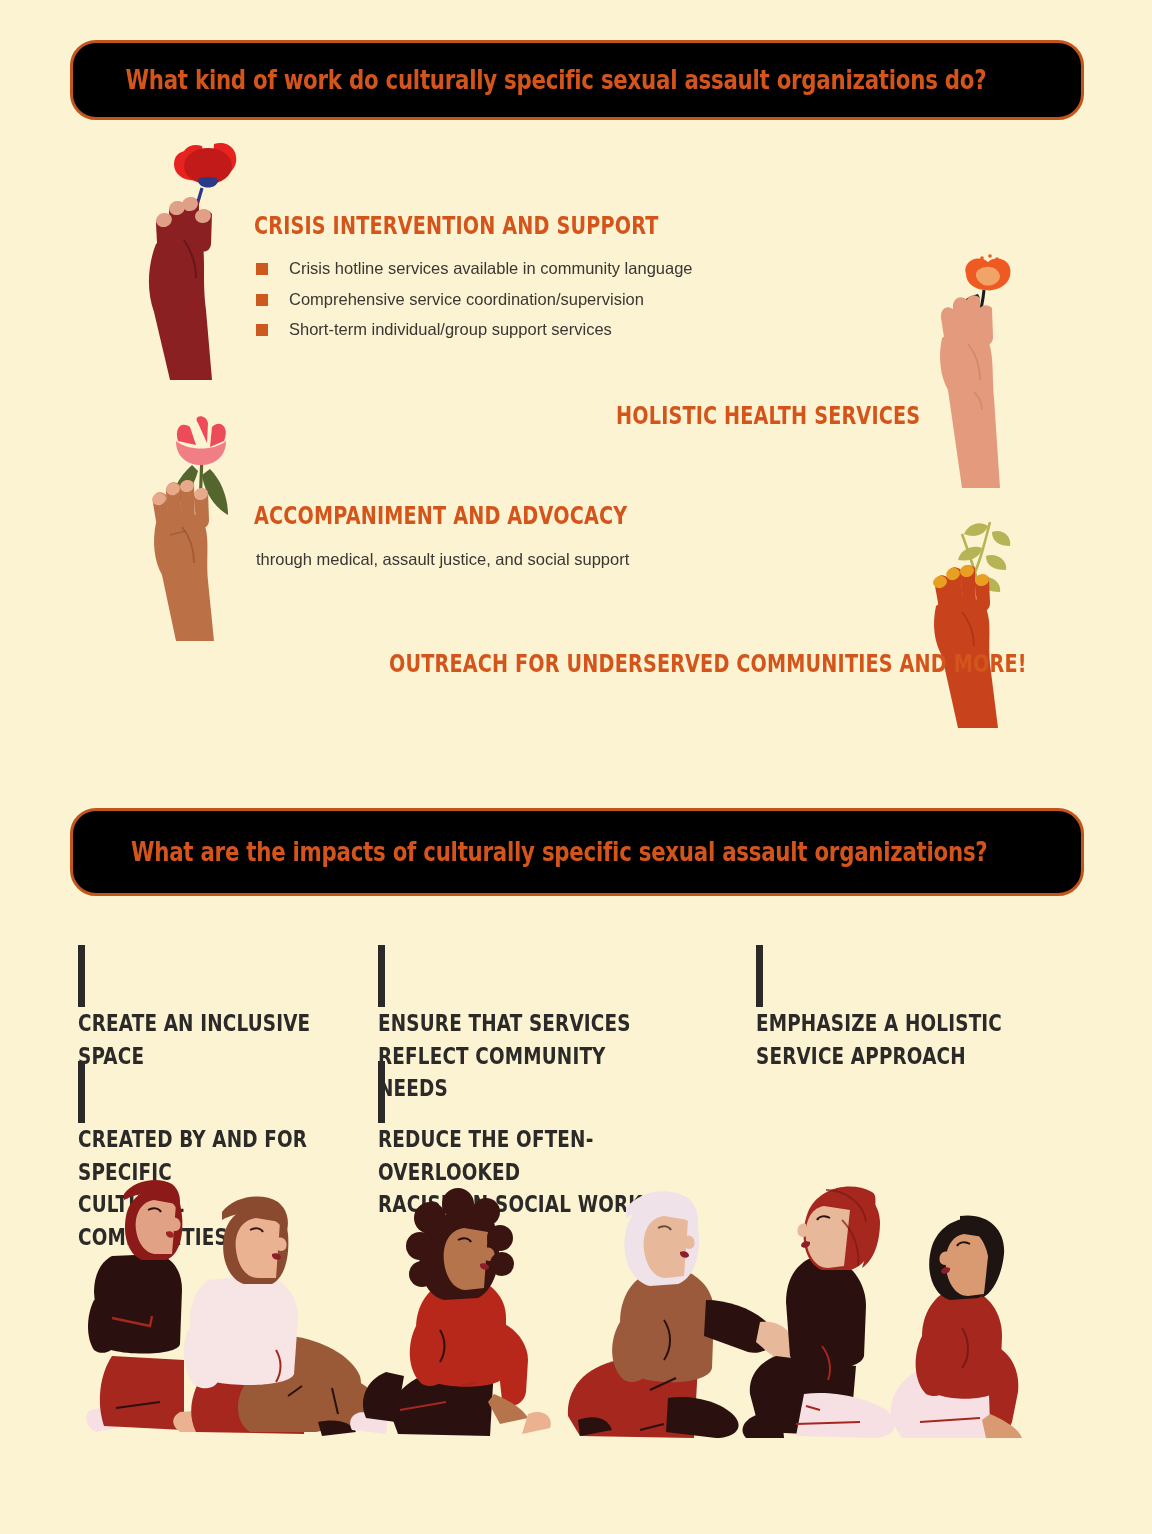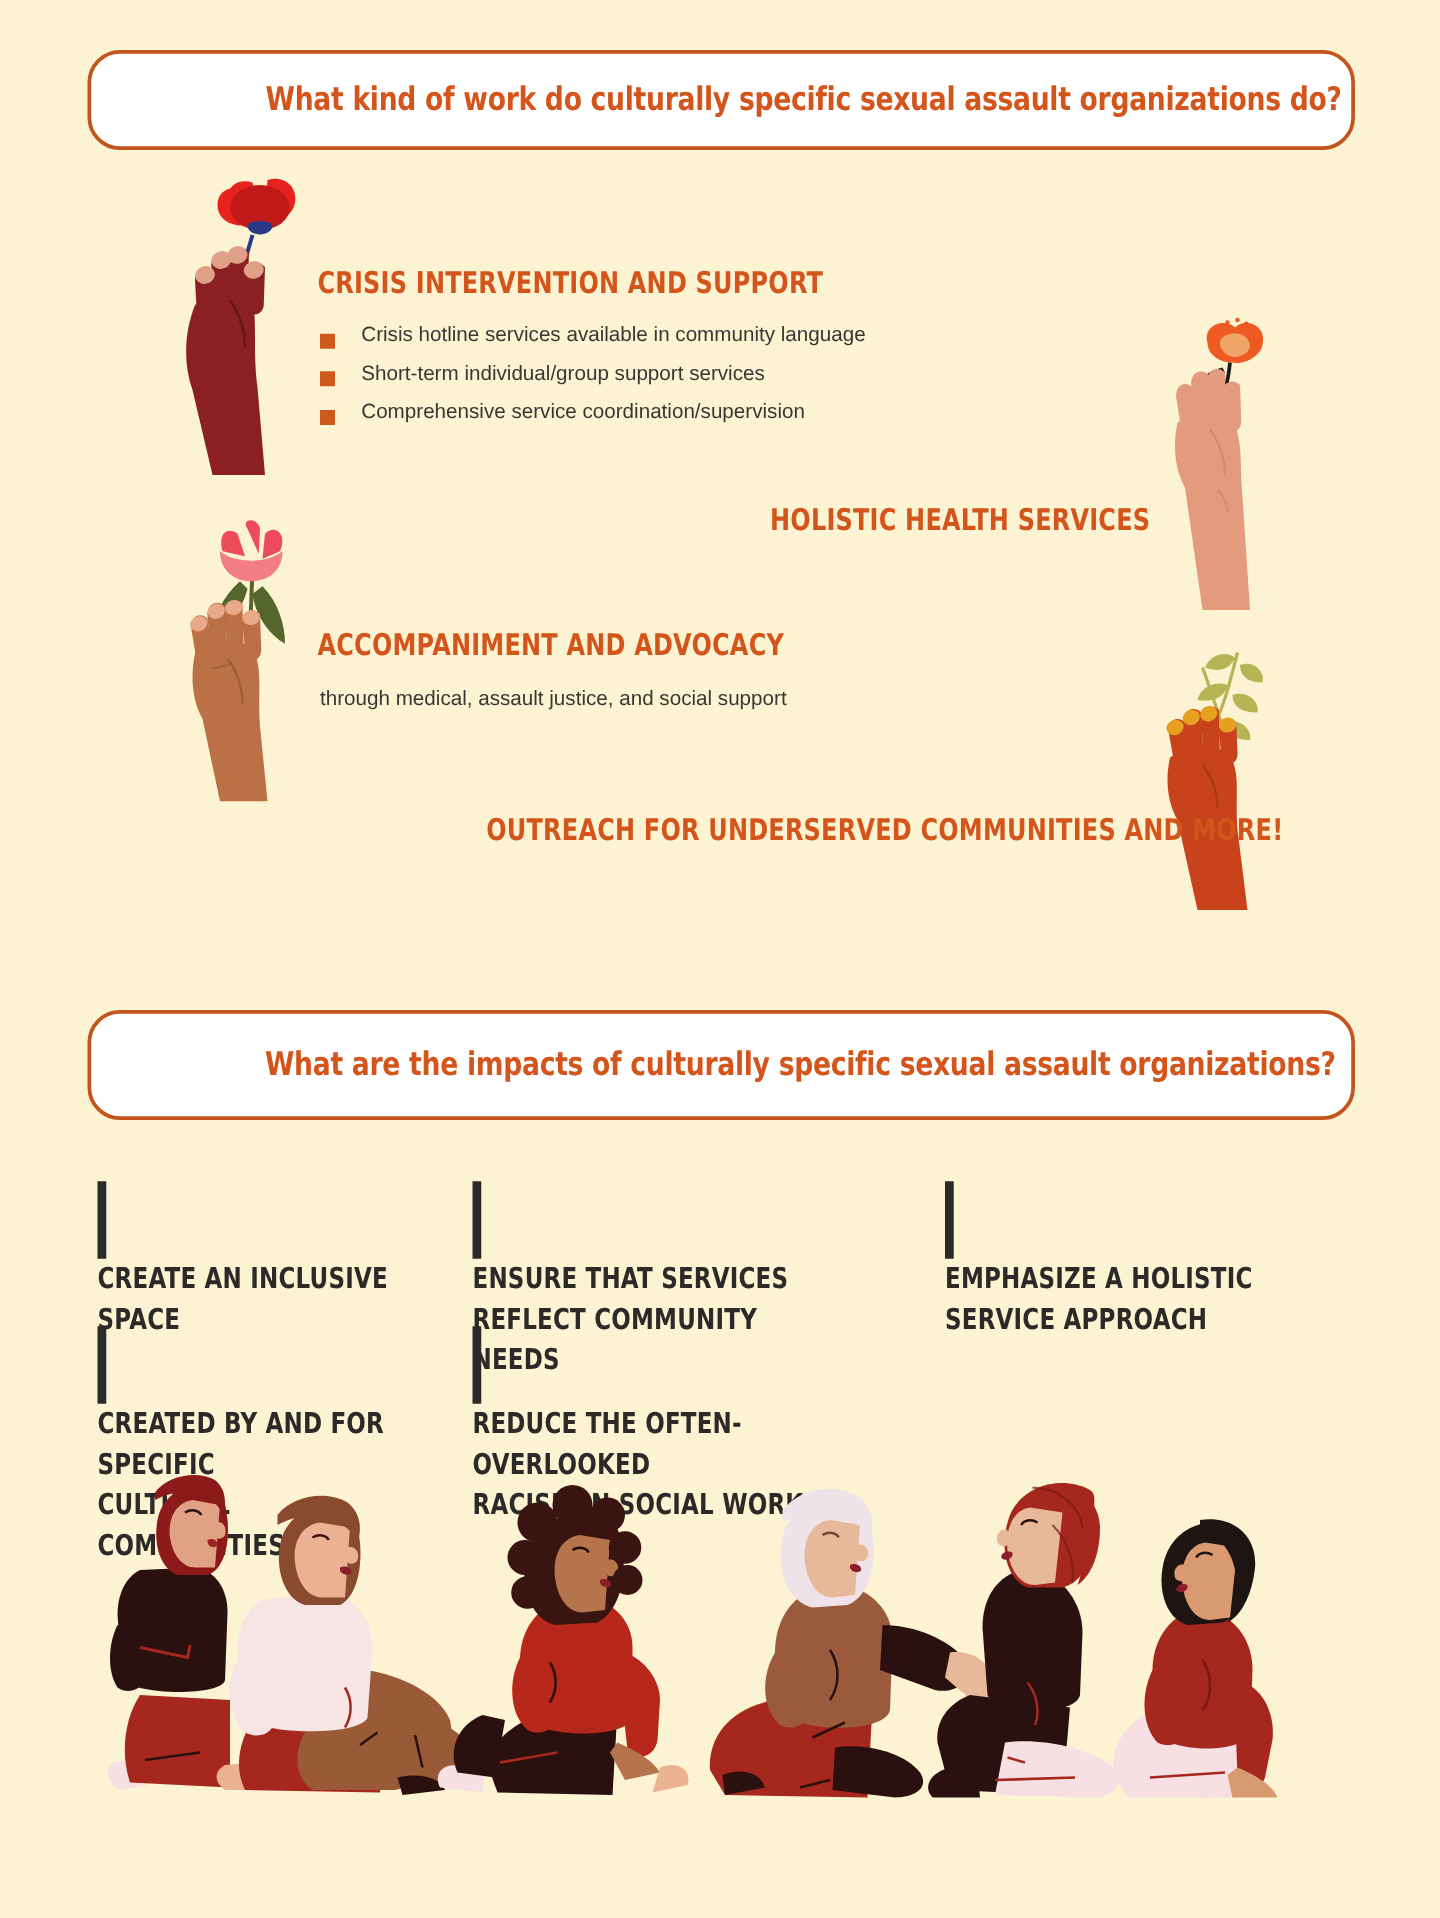--- a/index.html
+++ b/index.html
@@ -20,25 +20,24 @@
     height: 1534px;
     background: #FCF3D2;
   }
 
   
   .banner {
     position: absolute;
     box-sizing: border-box;
     border: 3px solid #C2551B;
     border-radius: 26px;
-    background: #ffffff;
+    background: #000000;
     display: flex;
     align-items: center;
-    justify-content: flex-start;
-    padding-left: 45px;
+    justify-content: flex-end;
   }
   .banner-text {
     color: #D4551C;
     font-family: "DejaVu Sans", sans-serif;
     font-weight: bold;
     font-size: 26px;
     letter-spacing: -0.3px;
     transform: scaleX(0.82);
     transform-origin: center;
     white-space: nowrap;
@@ -69,21 +68,21 @@
   .bullet-list {
     position: absolute;
     left: 256px;
     top: 258px;
     list-style: none;
     margin: 0;
     padding: 0;
   }
   .bullet-item {
     display: flex;
-    align-items: flex-end;
+    align-items: flex-start;
     margin-bottom: 10px;
   }
   .bullet-square {
     width: 12px;
     height: 12px;
     background: #CC5A1E;
     margin-top: 5px;
     margin-right: 21px;
     flex: 0 0 auto;
   }
@@ -178,25 +177,25 @@
 
   <div class="cond-head" id="head-crisis">CRISIS INTERVENTION AND SUPPORT</div>
 
   <ul class="bullet-list">
     <li class="bullet-item">
       <span class="bullet-square"></span>
       <span class="bullet-text">Crisis hotline services available in community language</span>
     </li>
     <li class="bullet-item">
       <span class="bullet-square"></span>
-      <span class="bullet-text">Short-term individual/group support services</span>
+      <span class="bullet-text">Comprehensive service coordination/supervision</span>
     </li>
     <li class="bullet-item">
       <span class="bullet-square"></span>
-      <span class="bullet-text">Comprehensive service coordination/supervision</span>
+      <span class="bullet-text">Short-term individual/group support services</span>
     </li>
   </ul>
 
   <div class="art" style="left:938px; top:252px;">
     <svg width="110" height="240" viewBox="0 0 110 240">
 
       <path d="M46 38 C44 58 38 76 30 88" stroke="#1C1C1C" stroke-width="3" fill="none"></path>
       <path d="M40 42 C30 44 22 50 20 58 C30 58 38 52 42 46 Z" fill="#1C1C1C"></path>
 
       <path d="M28 22 C24 8 42 2 50 10 C58 2 76 8 72 24 C70 34 56 40 48 38 C38 38 28 32 28 22 Z" fill="#EF5A22"></path>

